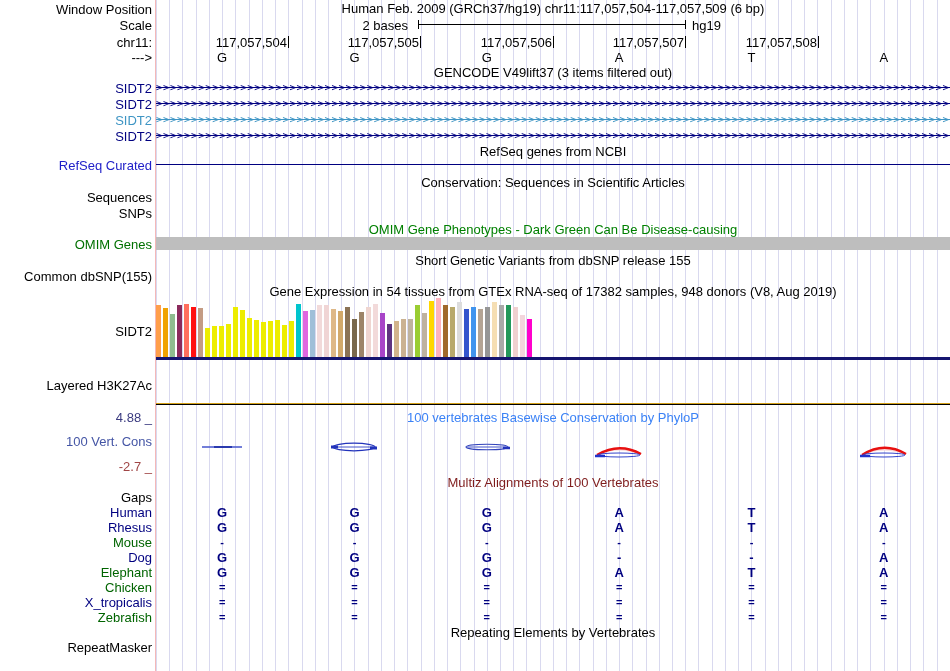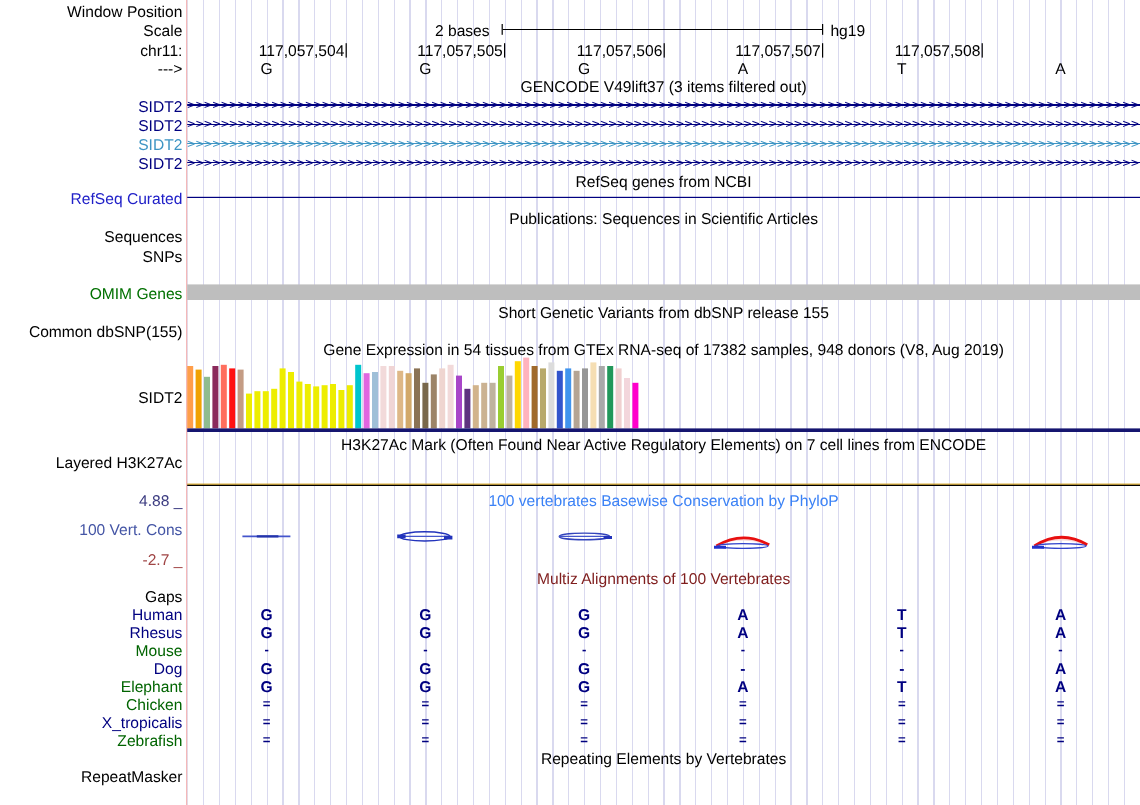--- a/index.html
+++ b/index.html
@@ -28,20 +28,21 @@
 </style>
 </head>
 <body>
 
 <div class="screen">
 
   <div class="grid"></div>
   <div class="guide"></div>
 
   <div class="lab" style="top:2px">Window Position</div>
+  <div class="ttl" style="top:2px">Human Feb. 2009 (GRCh37/hg19)   chr11:117,057,504-117,057,509 (6 bp)</div>
 
   <div class="lab" style="top:18px">Scale</div>
   <div style="position:absolute;left:324px;top:18px;width:84px;text-align:right">2 bases</div>
   <div class="scalebar" style="left:418px;top:20px;width:266px"></div>
   <div style="position:absolute;left:692px;top:18px">hg19</div>
 
   <div class="lab" style="top:35px">chr11:</div>
   <div class="coord" style="left:177px;top:35px">117,057,504</div>
   <div class="ctick" style="left:288px;top:36px"></div>
   <div class="coord" style="left:309px;top:35px">117,057,505</div>
@@ -70,24 +71,25 @@
   <div class="arrowrow" style="top: 98px; color: rgb(0, 0, 128);">&gt;&gt;&gt;&gt;&gt;&gt;&gt;&gt;&gt;&gt;&gt;&gt;&gt;&gt;&gt;&gt;&gt;&gt;&gt;&gt;&gt;&gt;&gt;&gt;&gt;&gt;&gt;&gt;&gt;&gt;&gt;&gt;&gt;&gt;&gt;&gt;&gt;&gt;&gt;&gt;&gt;&gt;&gt;&gt;&gt;&gt;&gt;&gt;&gt;&gt;&gt;&gt;&gt;&gt;&gt;&gt;&gt;&gt;&gt;&gt;&gt;&gt;&gt;&gt;&gt;&gt;&gt;&gt;&gt;&gt;&gt;&gt;&gt;&gt;&gt;&gt;&gt;&gt;&gt;&gt;&gt;&gt;&gt;&gt;&gt;&gt;&gt;&gt;&gt;&gt;&gt;&gt;&gt;&gt;&gt;&gt;&gt;&gt;&gt;&gt;&gt;&gt;&gt;&gt;&gt;&gt;&gt;&gt;&gt;&gt;&gt;&gt;&gt;&gt;&gt;&gt;&gt;&gt;&gt;&gt;&gt;&gt;&gt;&gt;&gt;&gt;&gt;&gt;&gt;&gt;&gt;&gt;&gt;&gt;&gt;&gt;&gt;&gt;&gt;&gt;</div>
   <div class="lab" style="top: 113px; color: rgb(62, 149, 196);">SIDT2</div>
   <div class="arrowrow" style="top: 114px; color: rgb(62, 149, 196);">&gt;&gt;&gt;&gt;&gt;&gt;&gt;&gt;&gt;&gt;&gt;&gt;&gt;&gt;&gt;&gt;&gt;&gt;&gt;&gt;&gt;&gt;&gt;&gt;&gt;&gt;&gt;&gt;&gt;&gt;&gt;&gt;&gt;&gt;&gt;&gt;&gt;&gt;&gt;&gt;&gt;&gt;&gt;&gt;&gt;&gt;&gt;&gt;&gt;&gt;&gt;&gt;&gt;&gt;&gt;&gt;&gt;&gt;&gt;&gt;&gt;&gt;&gt;&gt;&gt;&gt;&gt;&gt;&gt;&gt;&gt;&gt;&gt;&gt;&gt;&gt;&gt;&gt;&gt;&gt;&gt;&gt;&gt;&gt;&gt;&gt;&gt;&gt;&gt;&gt;&gt;&gt;&gt;&gt;&gt;&gt;&gt;&gt;&gt;&gt;&gt;&gt;&gt;&gt;&gt;&gt;&gt;&gt;&gt;&gt;&gt;&gt;&gt;&gt;&gt;&gt;&gt;&gt;&gt;&gt;&gt;&gt;&gt;&gt;&gt;&gt;&gt;&gt;&gt;&gt;&gt;&gt;&gt;&gt;&gt;&gt;&gt;&gt;&gt;&gt;</div>
   <div class="lab" style="top: 129px; color: rgb(0, 0, 128);">SIDT2</div>
   <div class="arrowrow" style="top: 130px; color: rgb(0, 0, 128);">&gt;&gt;&gt;&gt;&gt;&gt;&gt;&gt;&gt;&gt;&gt;&gt;&gt;&gt;&gt;&gt;&gt;&gt;&gt;&gt;&gt;&gt;&gt;&gt;&gt;&gt;&gt;&gt;&gt;&gt;&gt;&gt;&gt;&gt;&gt;&gt;&gt;&gt;&gt;&gt;&gt;&gt;&gt;&gt;&gt;&gt;&gt;&gt;&gt;&gt;&gt;&gt;&gt;&gt;&gt;&gt;&gt;&gt;&gt;&gt;&gt;&gt;&gt;&gt;&gt;&gt;&gt;&gt;&gt;&gt;&gt;&gt;&gt;&gt;&gt;&gt;&gt;&gt;&gt;&gt;&gt;&gt;&gt;&gt;&gt;&gt;&gt;&gt;&gt;&gt;&gt;&gt;&gt;&gt;&gt;&gt;&gt;&gt;&gt;&gt;&gt;&gt;&gt;&gt;&gt;&gt;&gt;&gt;&gt;&gt;&gt;&gt;&gt;&gt;&gt;&gt;&gt;&gt;&gt;&gt;&gt;&gt;&gt;&gt;&gt;&gt;&gt;&gt;&gt;&gt;&gt;&gt;&gt;&gt;&gt;&gt;&gt;&gt;&gt;&gt;</div>
 
   <div class="ttl" style="top:145px">RefSeq genes from NCBI</div>
   <div class="lab" style="top: 158px; color: rgb(32, 32, 200);">RefSeq Curated</div>
   <div class="hline" style="top:164px;height:1px;background:#000080"></div>
 
-  <div class="ttl" style="top:176px">Publications: Sequences in Scientific Articles</div>
+  <div class="ttl" style="top:176px">Conservation: Sequences in Scientific Articles</div>
   <div class="lab" style="top:190px">Sequences</div>
   <div class="lab" style="top:206px">SNPs</div>
 
+  <div class="ttl" style="top: 223px; color: rgb(0, 128, 0);">OMIM Gene Phenotypes - Dark Green Can Be Disease-causing</div>
   <div class="lab" style="top: 237px; color: rgb(0, 112, 0);">OMIM Genes</div>
   <div class="hline" style="top: 237px; height: 13px; background: rgb(190, 190, 190);"></div>
 
   <div class="ttl" style="top:254px">Short Genetic Variants from dbSNP release 155</div>
   <div class="lab" style="top:269px">Common dbSNP(155)</div>
 
   <div class="ttl" style="top:285px">Gene Expression in 54 tissues from GTEx RNA-seq of 17382 samples, 948 donors (V8, Aug 2019)</div>
   <div class="lab" style="top:324px">SIDT2</div>
   <div class="bars" style="left:156px;top:297px;width:378px;height:60px">
       <div style="background: rgb(255, 158, 74); height: 52px;"></div>
@@ -140,21 +142,20 @@
       <div style="background: rgb(150, 150, 150); height: 50px;"></div>
       <div style="background: rgb(245, 222, 179); height: 55px;"></div>
       <div style="background: rgb(169, 169, 169); height: 52px;"></div>
       <div style="background: rgb(34, 152, 90); height: 52px;"></div>
       <div style="background: rgb(240, 208, 208); height: 50px;"></div>
       <div style="background: rgb(243, 214, 220); height: 42px;"></div>
       <div style="background: rgb(255, 0, 204); height: 38px;"></div>
     </div>
   <div class="hline" style="top:357px;height:3px;background:#151570"></div>
 
-  <div class="ttl" style="top:364px">H3K27Ac Mark (Often Found Near Active Regulatory Elements) on 7 cell lines from ENCODE</div>
   <div class="lab" style="top:378px">Layered H3K27Ac</div>
   <div class="hline" style="top:403px;height:1px;background:#D4A017"></div>
   <div class="hline" style="top:404px;height:1px;background:#000"></div>
 
   <div class="lab" style="top: 410px; color: rgb(59, 59, 128);">4.88 _</div>
   <div class="ttl" style="top: 411px; color: #3b82f6;">100 vertebrates Basewise Conservation by PhyloP</div>
   <div class="lab" style="top: 434px; color: rgb(68, 85, 165);">100 Vert. Cons</div>
   <div class="lab" style="top: 459px; color: rgb(160, 69, 69);">-2.7 _</div>
   <svg style="position:absolute;left:156px;top:432px" width="794" height="34">
     <line x1="46" y1="15" x2="86" y2="15" stroke="#4455CC" stroke-width="1.3"></line>

